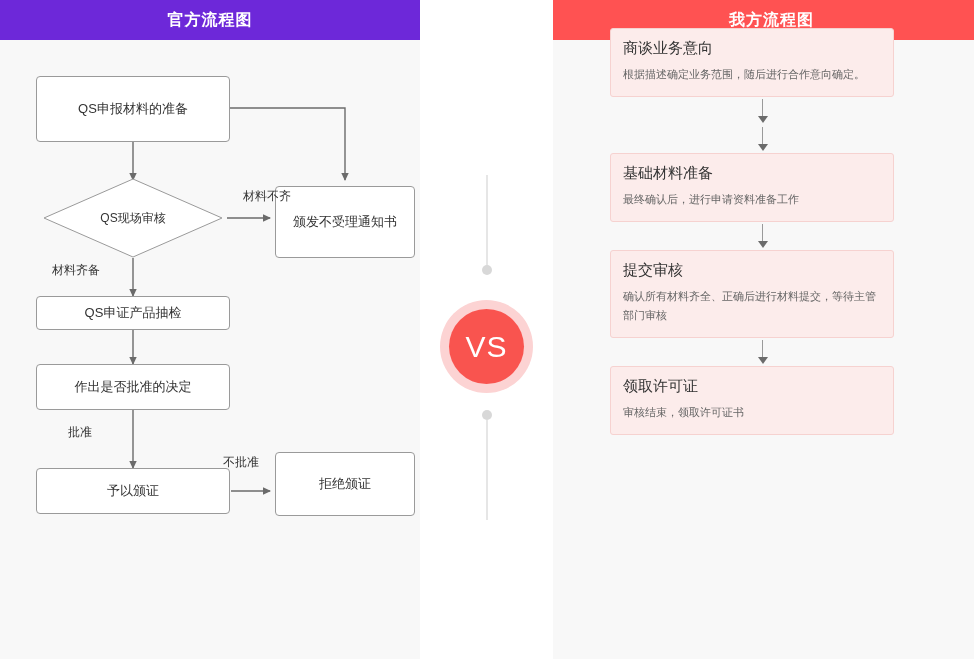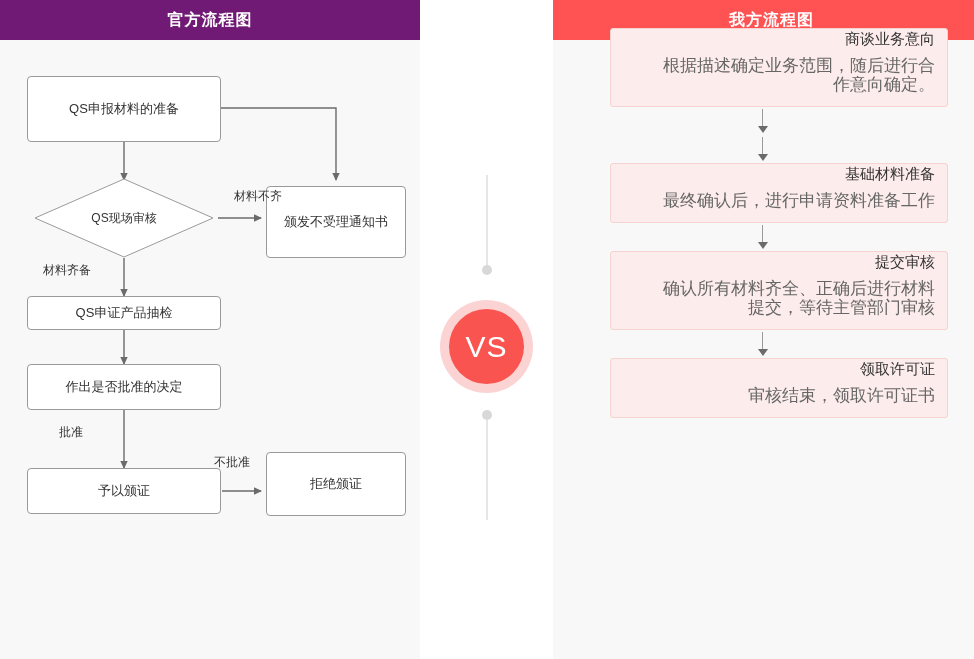--- a/index.html
+++ b/index.html
@@ -31,27 +31,27 @@
 
   .panel-header {
     height: 40px;
     line-height: 40px;
     text-align: center;
     color: #ffffff;
     font-size: 16px;
     font-weight: bold;
     letter-spacing: 1px;
   }
-  .panel.left  .panel-header { background: #701a75; }
+  .panel.left  .panel-header { background: #6d28d9; }
   .panel.right .panel-header { background: #ff5252; padding-left: 16px; }
 
   
   .fc {
     position: absolute;
-    left: 3px;
+    left: 12px;
     top: 40px;
     width: 420px;
     height: 601px;
   }
   .node {
     position: absolute;
     box-sizing: border-box;
     background: #ffffff;
     border: 1px solid #9a9a9a;
     border-radius: 4px;
@@ -149,37 +149,36 @@
 
   
   .steps {
     position: absolute;
     left: 57px;
     top: 28px;
     width: 306px;
   }
   .step-card {
     box-sizing: border-box;
-    width: 338px;
+    width: 284px;
     background: #fceceb;
     border: 1px solid #f6d2d0;
     border-radius: 3px;
-    padding: 1px 12px 12px;
-    text-align: right;
+    padding: 10px 12px 12px;
+    text-align: left;
   }
   .step-title {
     font-size: 15px;
     color: #333333;
     margin-bottom: 7px;
   }
   .step-desc {
-    font-size: 17px;
+    font-size: 11px;
     color: #666666;
     line-height: 19px;
-    margin-left: 29px;
   }
   .step-arrow {
     height: 28px;
     position: relative;
   }
   .step-arrow .stem {
     position: absolute;
     left: 152px;
     top: 2px;
     width: 1px;

